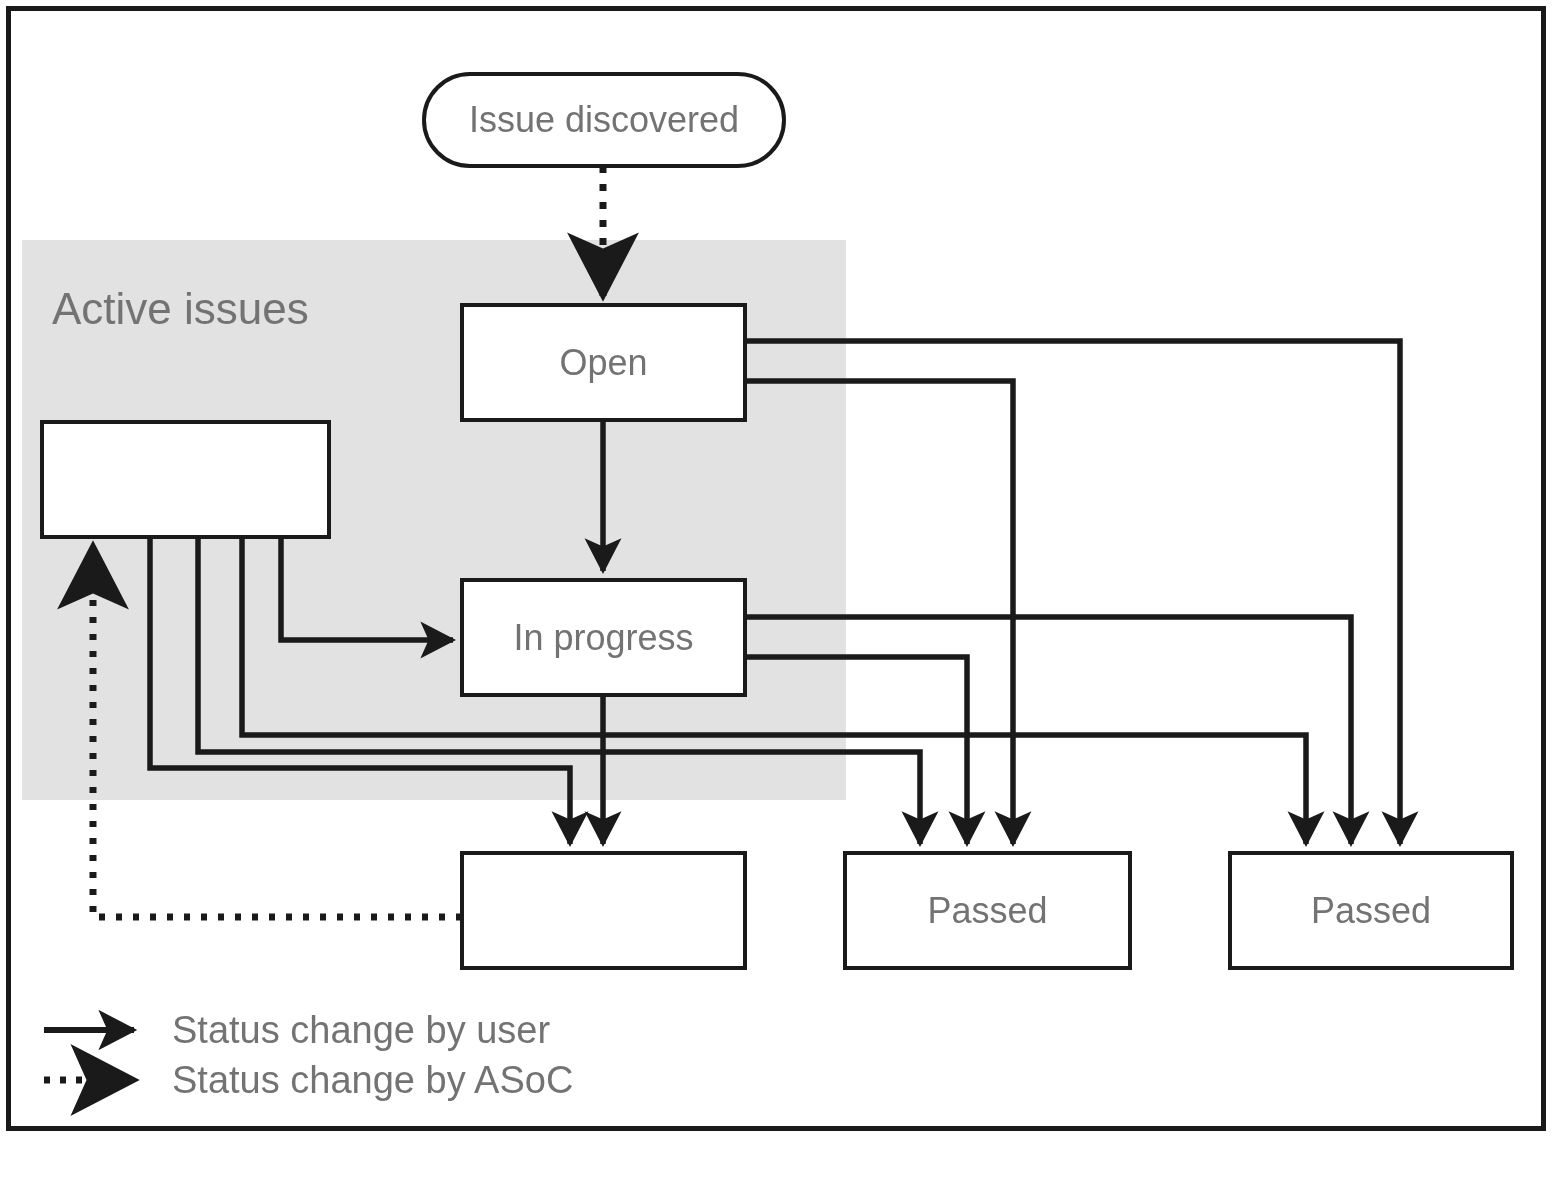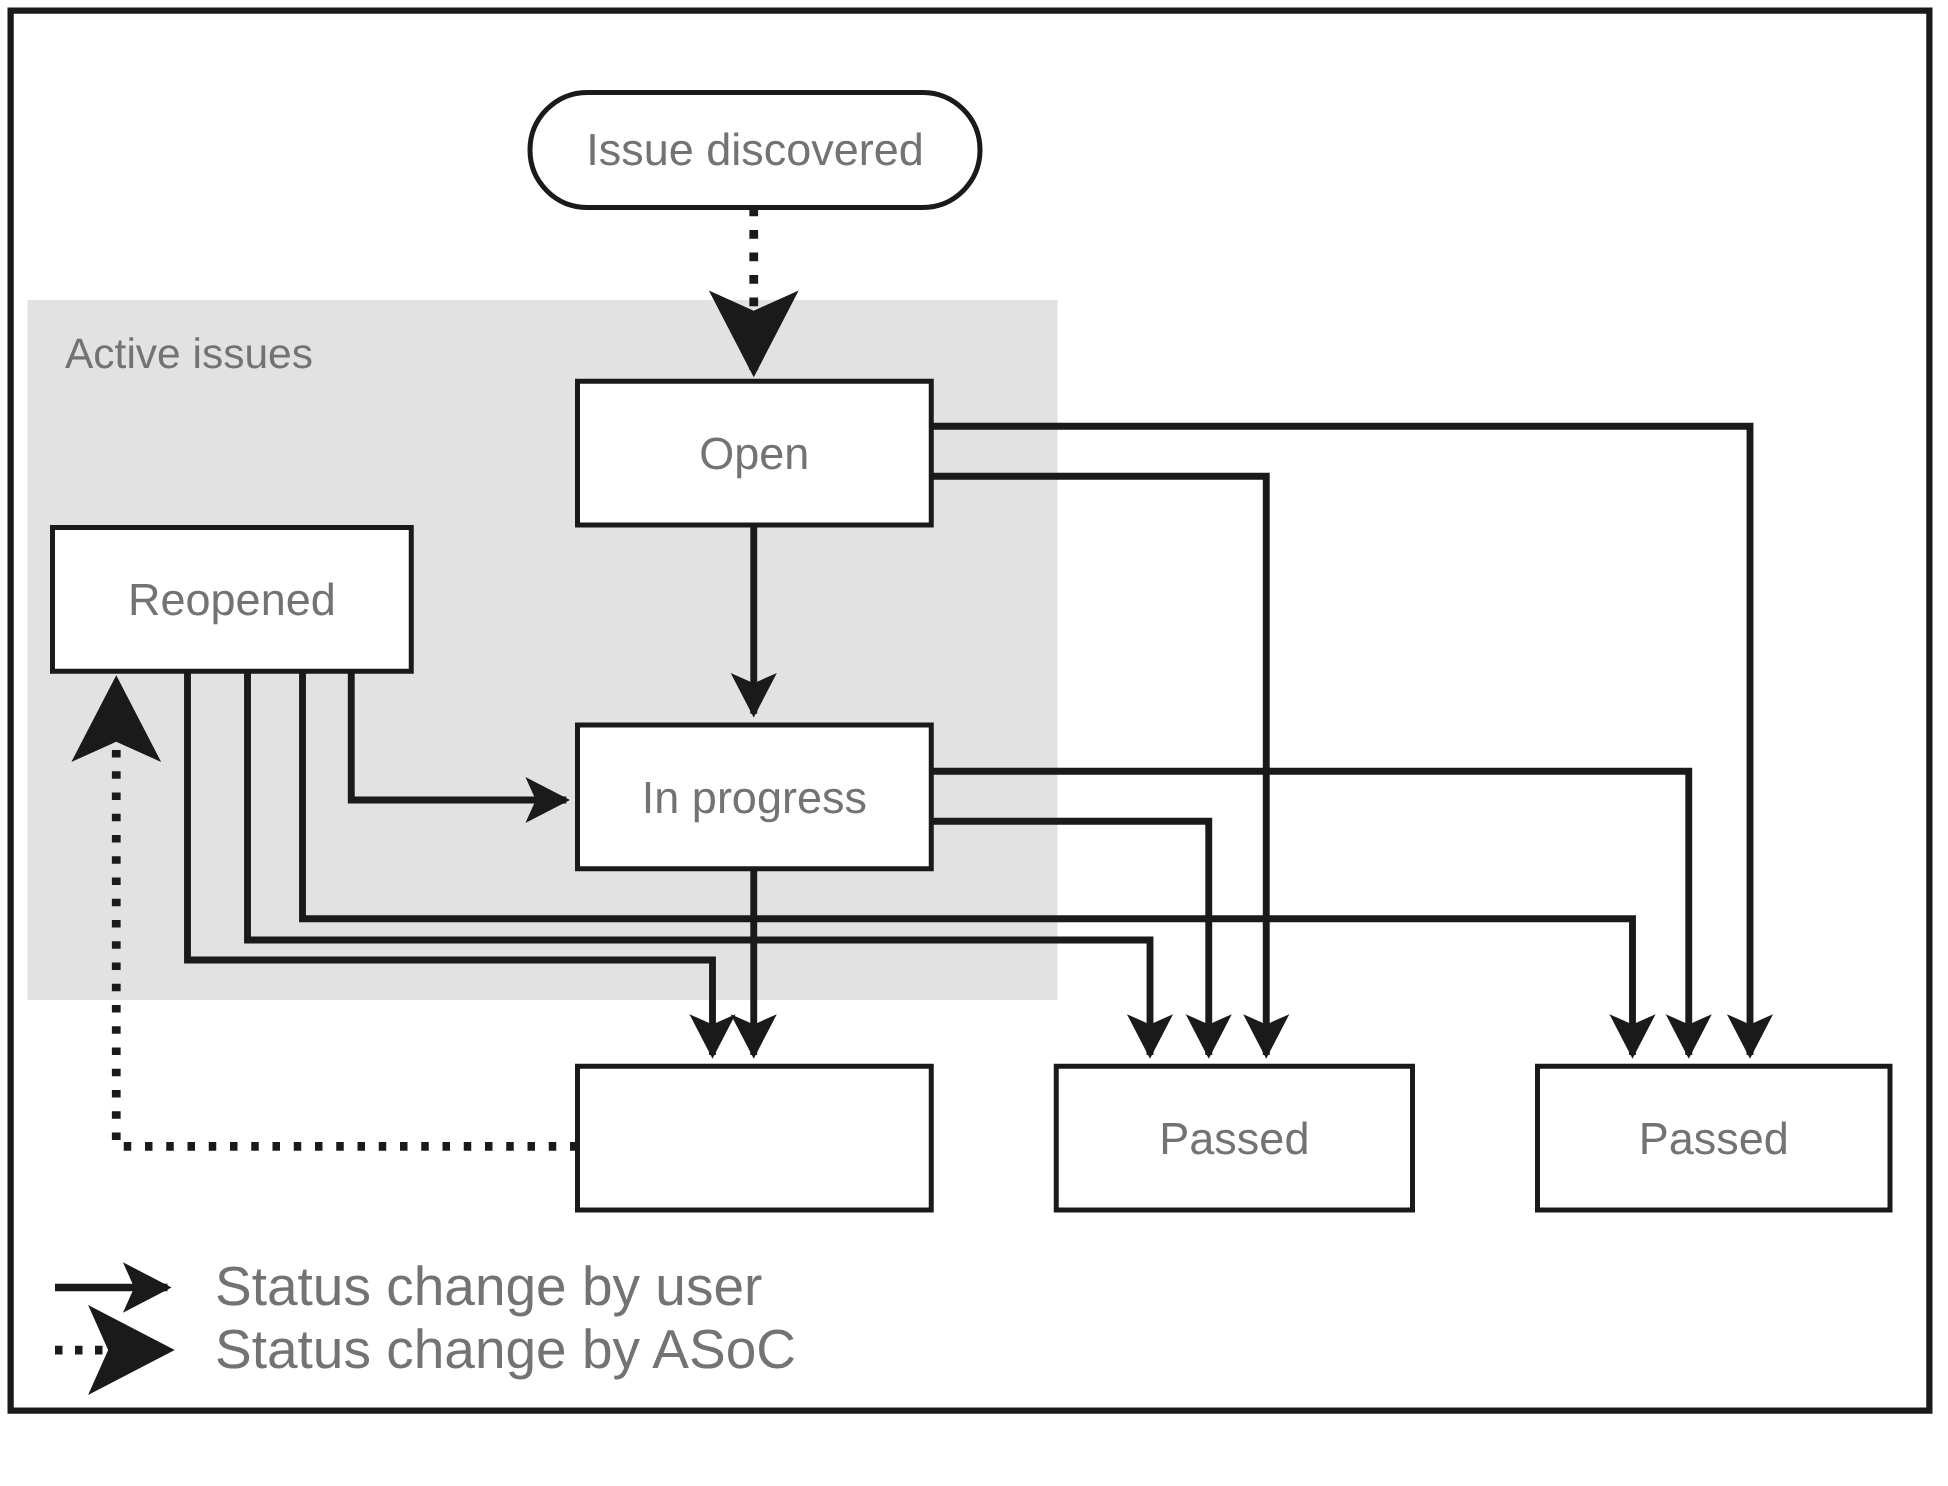--- a/index.html
+++ b/index.html
@@ -9,22 +9,22 @@
   #diagram{position:absolute;left:0;top:0;width:1558px;height:1189px;}
   .node-label{
     position:absolute;
     display:flex;align-items:center;justify-content:center;
     text-align:center;
     color:#737373;
     pointer-events:none;
     font-family:"Liberation Sans","DejaVu Sans",sans-serif;
   }
   .box-label{font-size:36px;}
-  .group-label{font-size:34px;}
-  .legend-label{font-size:44px;text-align:center;justify-content:flex-start;}
+  .group-label{font-size:44px;margin-top:26px;}
+  .legend-label{font-size:38px;text-align:center;justify-content:flex-start;}
 </style>
 </head>
 <body>
 
 <div id="stage">
 
   <div id="frame"></div>
 
   <svg id="diagram" viewBox="0 0 1558 1189" xmlns="http://www.w3.org/2000/svg">
     <defs>
@@ -78,21 +78,20 @@
     <g fill="none" stroke="#1a1a1a" stroke-linecap="butt">
       <path d="M 44 1030 L 134 1030" stroke-width="6" marker-end="url(#arrowSolid)"></path>
       <path d="M 44 1080 L 134 1080" stroke-width="7" stroke-dasharray="6 10" marker-end="url(#arrowDot)"></path>
     </g>
   </svg>
 
   <div class="node-label box-label" style="left:424px;top:74px;width:360px;height:92px;">Issue discovered</div>
 
   <div class="node-label box-label" style="left:462px;top:305px;width:283px;height:115px;">Open</div>
 
-  <div class="node-label box-label" style="left:42px;top:422px;width:287px;height:115px;">Reopened</div>
 
   <div class="node-label box-label" style="left:462px;top:580px;width:283px;height:115px;">In progress</div>
 
 
   <div class="node-label box-label" style="left:845px;top:853px;width:285px;height:115px;">Passed</div>
 
   <div class="node-label box-label" style="left:1230px;top:853px;width:282px;height:115px;">Passed</div>
 
   <div class="node-label group-label" style="left:52px;top:258px;width:420px;height:50px;justify-content:flex-start;text-align:left;">Active issues</div>
 

